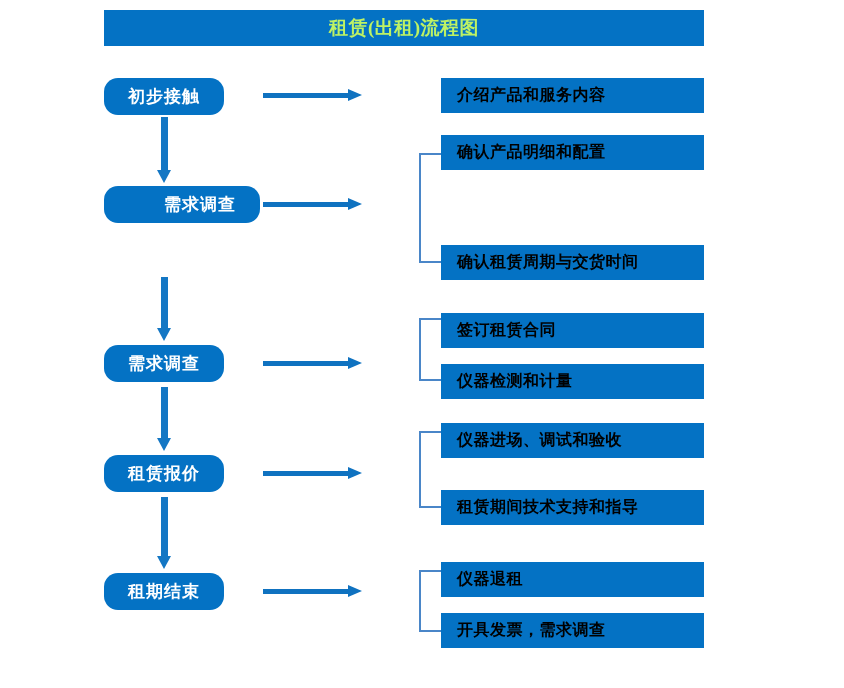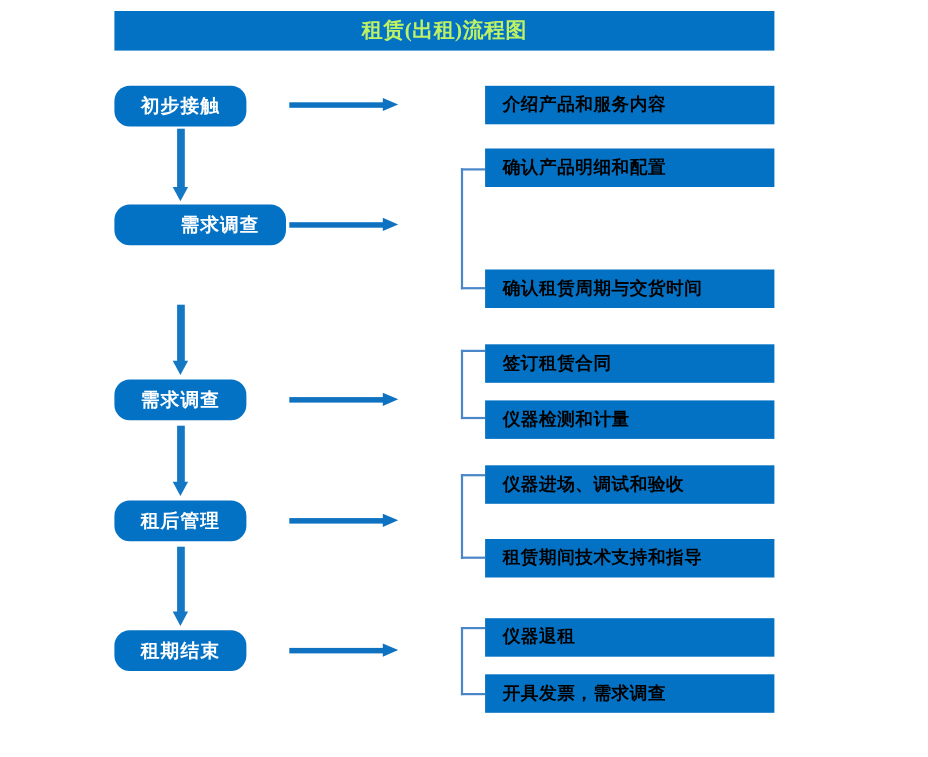--- a/index.html
+++ b/index.html
@@ -139,21 +139,21 @@
 <div id="canvas">
 
   <div class="title-bar">租赁(出租)流程图</div>
 
   <div class="stage-box" style="top:78px;">初步接触</div>
 
   <div class="stage-box" style="top:186px;padding-left:36px;">需求调查</div>
 
   <div class="stage-box" style="top:345px;">需求调查</div>
 
-  <div class="stage-box" style="top:455px;">租后管理</div>
+  <div class="stage-box" style="top:455px;">租赁报价</div>
 
   <div class="stage-box" style="top:573px;">租期结束</div>
 
   <div class="v-arrow" style="top:117px; height:66px;">
     <div class="shaft"></div>
     <div class="head"></div>
   </div>
 
   <div class="v-arrow" style="top:277px; height:64px;">
     <div class="shaft"></div>

